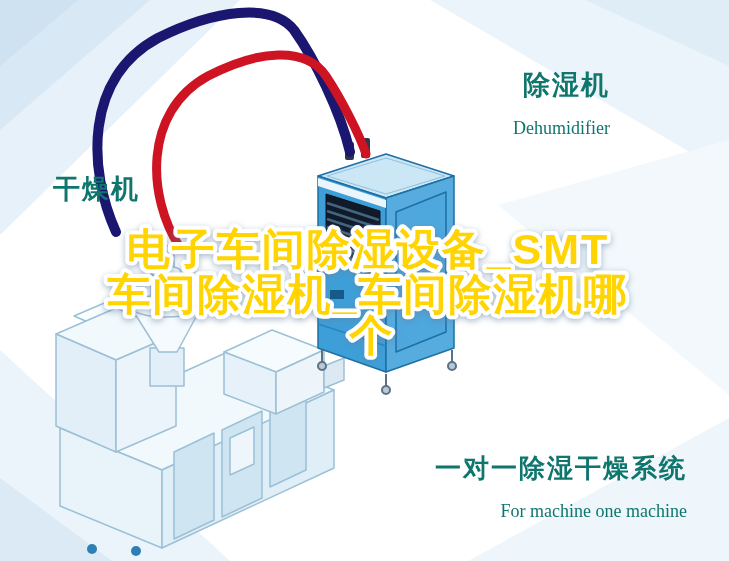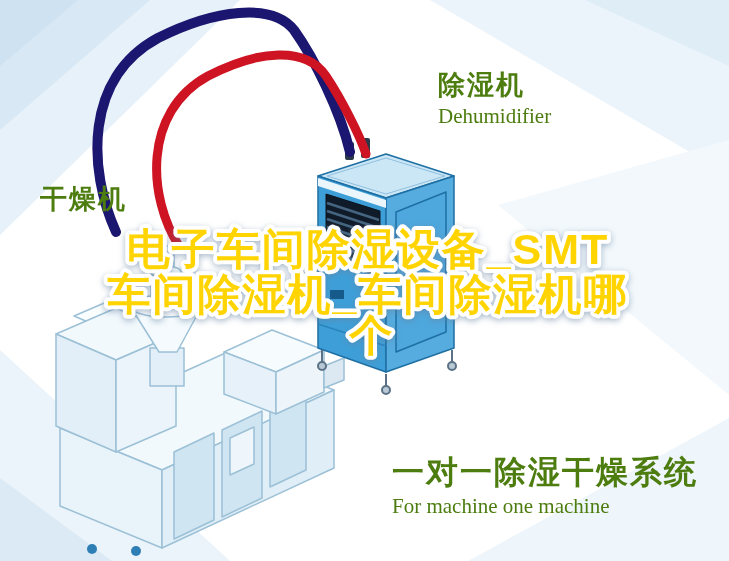--- a/index.html
+++ b/index.html
@@ -1,27 +1,27 @@
 <!DOCTYPE html>
 <html><head>
 <meta charset="utf-8">
 <style>
   html,body{margin:0;padding:0;background:#ffffff;}
   .stage{
     position:relative;width:729px;height:561px;overflow:hidden;background:#ffffff;
     font-family:"Liberation Sans",sans-serif;
   }
   .scene{position:absolute;left:0;top:0;}
-  .label{position:absolute;text-align:left;color:#4d7c0f;line-height:1.15;}
+  .label{position:absolute;text-align:right;color:#0f766e;line-height:1.15;}
   .label .zh{font-size:27px;font-weight:700;letter-spacing:2px;white-space:nowrap;}
-  .label .en{font-size:21px;font-family:"Liberation Serif",serif;margin-top:3px;white-space:nowrap;}
+  .label .en{font-size:18px;font-family:"Liberation Serif",serif;margin-top:17px;white-space:nowrap;}
   #dehumidifier-label{left:438px;top:70px;width:172px;}
-  #hopper-label{left:40px;top:184px;width:100px;}
+  #hopper-label{left:40px;top:174px;width:100px;}
   #slogan-label{left:392px;top:454px;width:295px;}
-  #slogan-label .zh{font-size:32px;}
+  #slogan-label .zh{font-size:26px;}
   .title-line{
     font-family:"Liberation Sans",sans-serif;
     font-weight:700;
     font-size:43px;
     letter-spacing:2px;
     paint-order:stroke;
     stroke-width:8px;
     stroke-linejoin:round;
   }
   .title-group{filter:drop-shadow(0 2px 3px rgba(100,130,160,0.55));}

